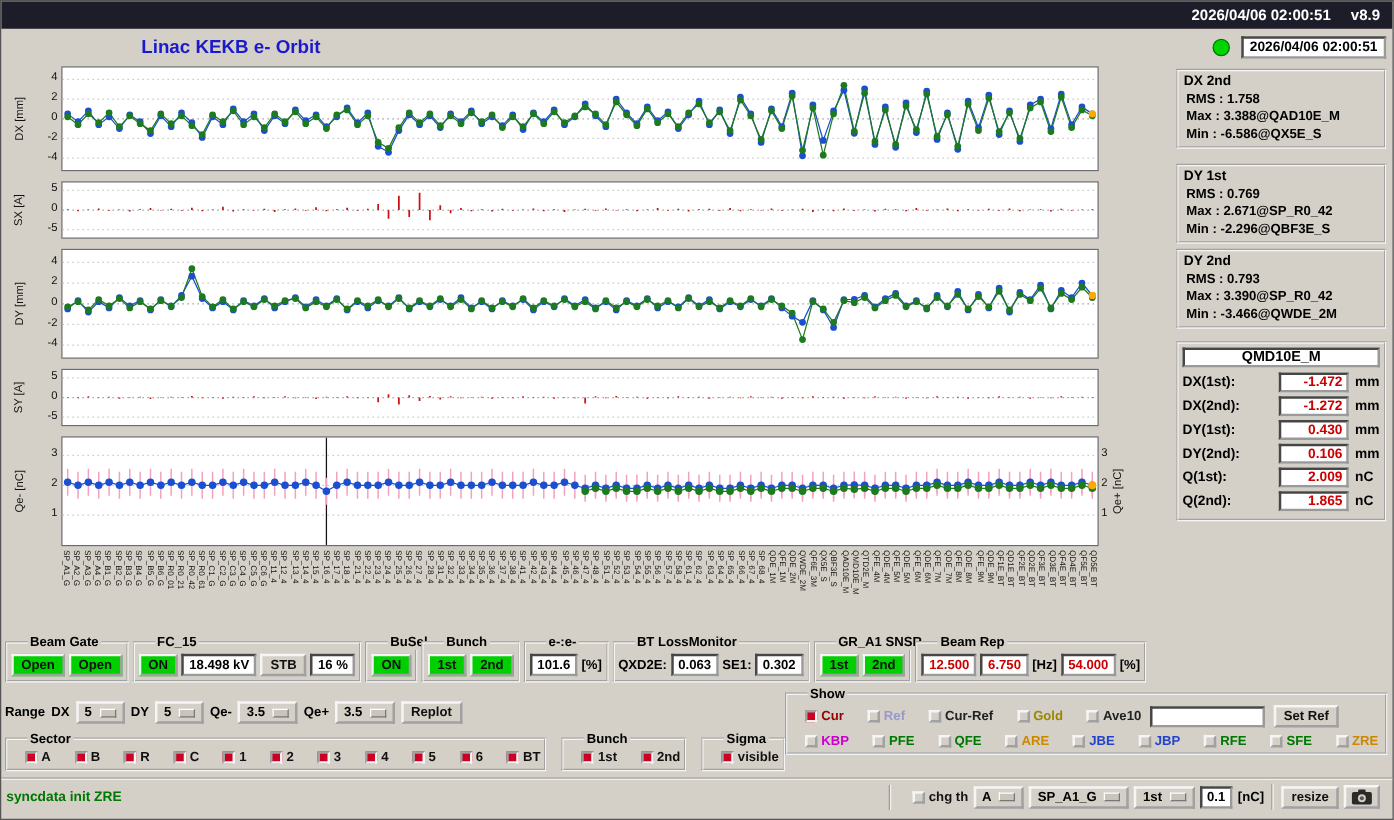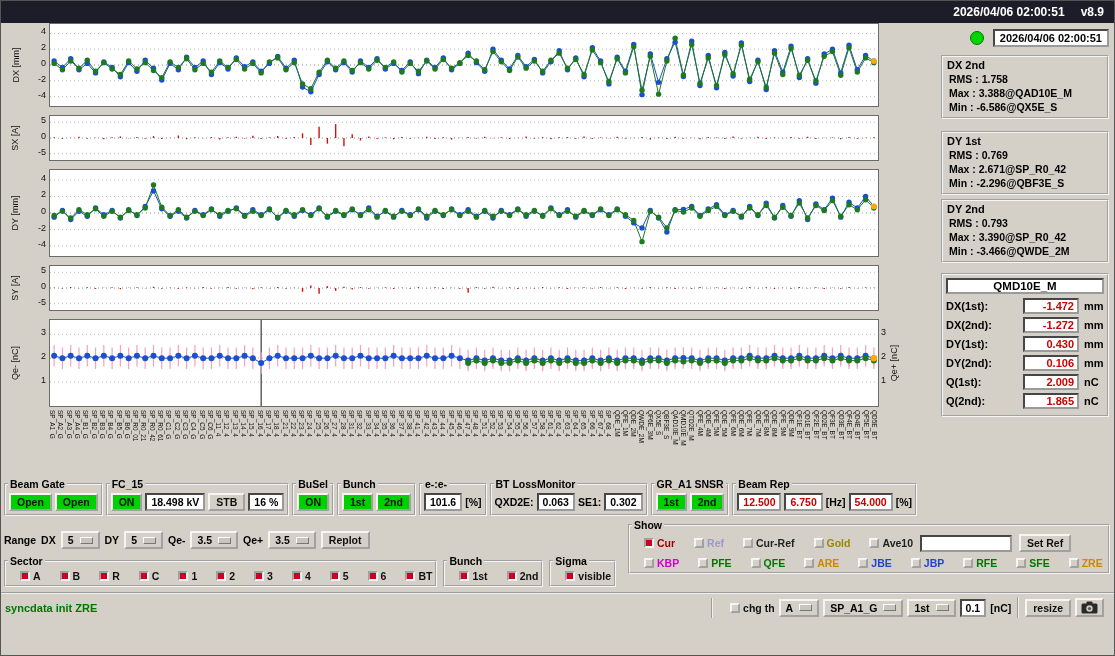--- a/index.html
+++ b/index.html
@@ -40,38 +40,38 @@
   .qmdbox{width:168px;border:2px groove #f5f5f5;padding:3px;margin:6px 2px 0 0;}
   .qmd-title{background:#fff;border:2px inset #9a9a9a;text-align:center;font-weight:bold;font-size:11.5px;margin-bottom:4px;padding:0 2px;}
   .qmd-row{display:flex;align-items:center;font-size:11px;font-weight:bold;margin:3px 0;}
   .qmd-row .ql{flex:1;}
   .qmd-row .qv{width:56px;background:#fff;border:2px inset #9a9a9a;color:#cc0000;text-align:right;padding:0 3px;margin-right:5px;}
   .qmd-row .qu{width:20px;}
   
   .controls{padding:4px 3px 0 3px;}
   .rowA{display:flex;gap:3px;align-items:flex-start;}
   .gbox{position:relative;border:2px groove #f5f5f5;padding:8px 3px 3px 3px;margin-top:6px;background:#d4d0c8;}
-  .gtitle{position:absolute;top:-7px;left:2px;background:#d4d0c8;font-size:10.5px;font-weight:bold;
+  .gtitle{position:absolute;top:-7px;left:16px;background:#d4d0c8;font-size:10.5px;font-weight:bold;
           line-height:12px;padding:0 2px;white-space:nowrap;}
   .gin{display:flex;gap:3px;align-items:center;}
   .btn{font-family:"Liberation Sans",sans-serif;font-size:10.5px;font-weight:bold;background:#d4d0c8;
        border:2px outset #f5f5f5;padding:1px 6px;white-space:nowrap;cursor:default;color:#111;}
   .btn.green{background:#00cf00;}
   .btn.dark{background:#5a5a5a;color:#fff;}
   .fld{background:#fff;border:2px inset #9a9a9a;font-size:10.5px;font-weight:bold;padding:1px 4px;white-space:nowrap;}
   .lbl{font-size:10.5px;font-weight:bold;white-space:nowrap;}
   .redtxt{color:#cc0000;}
   .rowB{display:flex;margin-top:2px;align-items:flex-start;}
   .bc-left{flex:1;}
   .range-row{display:flex;gap:5px;align-items:center;margin-top:10px;height:24px;}
   .opt{display:inline-flex;align-items:center;gap:6px;background:#d4d0c8;border:2px outset #f5f5f5;
        font-size:10.5px;font-weight:bold;padding:1px 5px;white-space:nowrap;}
   .opt::after{content:"";width:11px;height:5px;background:#c9c5bd;
        border-top:1px solid #fff;border-left:1px solid #fff;border-right:1px solid #777;border-bottom:1px solid #777;}
-  .rowC{display:flex;gap:6px;margin-top:2px;align-items:flex-start;}
+  .rowC{display:flex;gap:6px;margin-top:2px;align-items:flex-start;justify-content:space-between;}
   .cb{display:inline-flex;align-items:center;gap:3px;cursor:default;padding-left:11px;}
   .cbox{width:10px;height:10px;border:2px outset #f5f5f5;background:#d4d0c8;flex:none;}
   .cbox.on{background:#cc0022;border-style:inset;}
   .cbl{font-size:10.5px;font-weight:bold;color:#111;}
   .showbox{width:482px;margin-right:1px;}
   .show-r1{display:flex;gap:7px;align-items:center;}
   .show-r2{display:flex;gap:10px;align-items:center;margin-top:5px;}
   .cb-list{display:flex;gap:8px;align-items:center;}
   .ref-input{width:92px;height:17px;background:#fff;border:2px inset #9a9a9a;font-size:10.5px;padding:0 2px;}
   
@@ -83,20 +83,21 @@
 </head>
 <body>
 
 <div class="titlebar">
   <span>2026/04/06 02:00:51</span>
   <span>v8.9</span>
 </div>
 
 <div class="content">
   <div class="left-col">
+    <div class="page-title">Linac KEKB e- Orbit</div>
 
     <div class="plot-row">
       <div class="axis-name">
           <span>DX [mm]</span>
         </div>
       <div class="tick-gutter">
           <span style="top: 3.46154px;">4</span>
           <span style="top: 19.2308px;">2</span>
           <span style="top: 35px;">0</span>
           <span style="top: 50.7692px;">-2</span>

